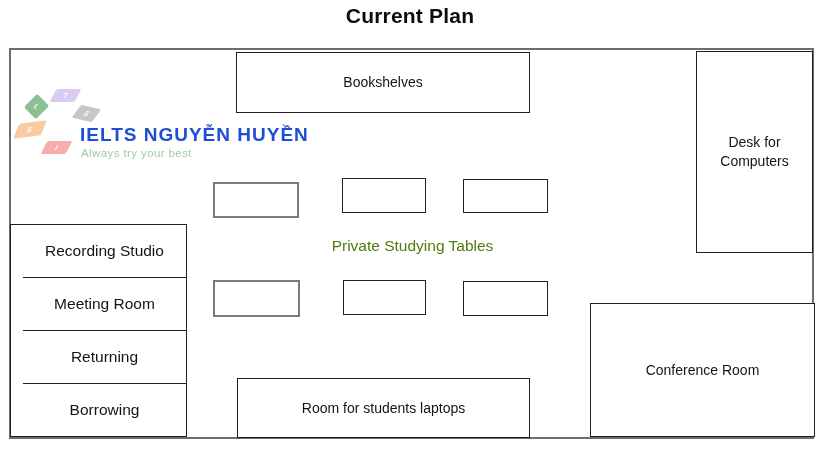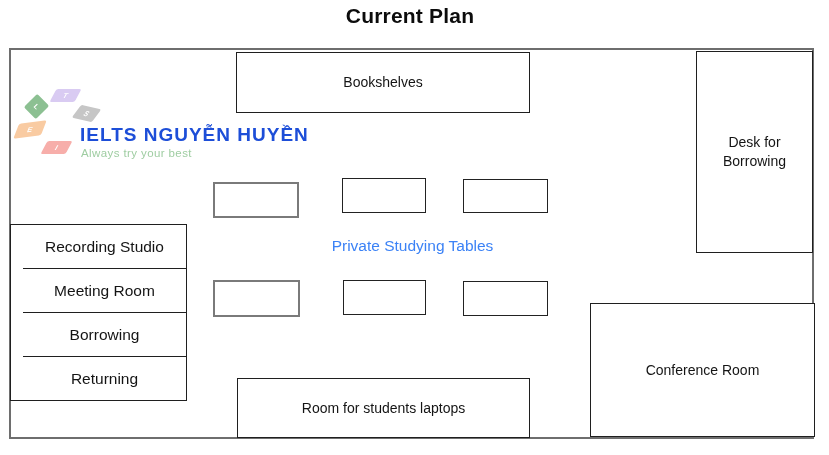--- a/index.html
+++ b/index.html
@@ -19,40 +19,40 @@
   .room{
     background:#ffffff;border:1.5px solid #1f1f1f;
     display:flex;align-items:center;justify-content:center;text-align:center;
     font-size:14px;color:#141414;line-height:1.35;
   }
   .bookshelves{left:236px;top:52px;width:294px;height:61px;}
   .desk-computers{left:696px;top:51px;width:117px;height:202px;padding:0 12px;}
   .desk-laptops{left:237px;top:378px;width:293px;height:60px;}
   .conference{left:590px;top:303px;width:225px;height:134px;}
   .left-stack{
-    left:10px;top:224px;width:177px;height:177px;
+    left:10px;top:224px;width:177px;height:213px;
     border:1.5px solid #1f1f1f;background:#fff;
     display:flex;flex-direction:column;padding-left:12px;
   }
   .left-stack .cell{
     flex:1;display:flex;align-items:center;justify-content:center;
     font-size:15.5px;color:#141414;border-top:1.5px solid #1f1f1f;
   }
   .left-stack .cell:first-child{border-top:none;}
   .study-table{background:#fff;border:1.5px solid #222;}
   .study-table.gray{border:2px solid #7a7a7a;}
   .t1{left:213px;top:182px;width:86px;height:36px;}
   .t2{left:342px;top:178px;width:84px;height:35px;}
   .t3{left:463px;top:179px;width:85px;height:34px;}
   .t4{left:213px;top:280px;width:87px;height:37px;}
   .t5{left:343px;top:280px;width:83px;height:35px;}
   .t6{left:463px;top:281px;width:85px;height:35px;}
   .tables-label{
     left:270px;top:237px;width:285px;text-align:center;
-    font-size:15.5px;color:#3b82f6;
+    font-size:15.5px;color:#4d7c0f;
   }
   
   .logo-shape{
     position:absolute;border-radius:2px;
     display:flex;align-items:center;justify-content:center;
     color:#ffffff;font-size:7px;font-weight:700;
   }
   .sh-l{left:28px;top:97px;width:17px;height:19px;transform:rotate(45deg);}
   .sh-t{left:53px;top:89px;width:25px;height:13px;transform:skewX(-28deg);}
   .sh-s{left:75px;top:107px;width:23px;height:13px;transform:skewX(-28deg) rotate(12deg);}
@@ -90,28 +90,28 @@
     </div>
   <div class="abs logo-name" style="color: #1d4ed8;">IELTS NGUYỄN HUYỀN</div>
   <div class="abs logo-tagline" style="color: rgb(159, 205, 162);">Always try your best</div>
 </div>
 
 <div class="abs room bookshelves">
   <span>Bookshelves</span>
 </div>
 
 <div class="abs room desk-computers">
-  <span>Desk for Borrowing</span>
+  <span>Desk for Computers</span>
 </div>
 
 <div class="abs left-stack">
   <div class="cell">Recording Studio</div>
   <div class="cell">Meeting Room</div>
+  <div class="cell">Returning</div>
   <div class="cell">Borrowing</div>
-  <div class="cell">Returning</div>
 </div>
 
 <div class="abs study-table gray t1"></div>
 <div class="abs study-table t2"></div>
 <div class="abs study-table t3"></div>
 <div class="abs tables-label">Private Studying Tables</div>
 <div class="abs study-table gray t4"></div>
 <div class="abs study-table t5"></div>
 <div class="abs study-table t6"></div>
 

